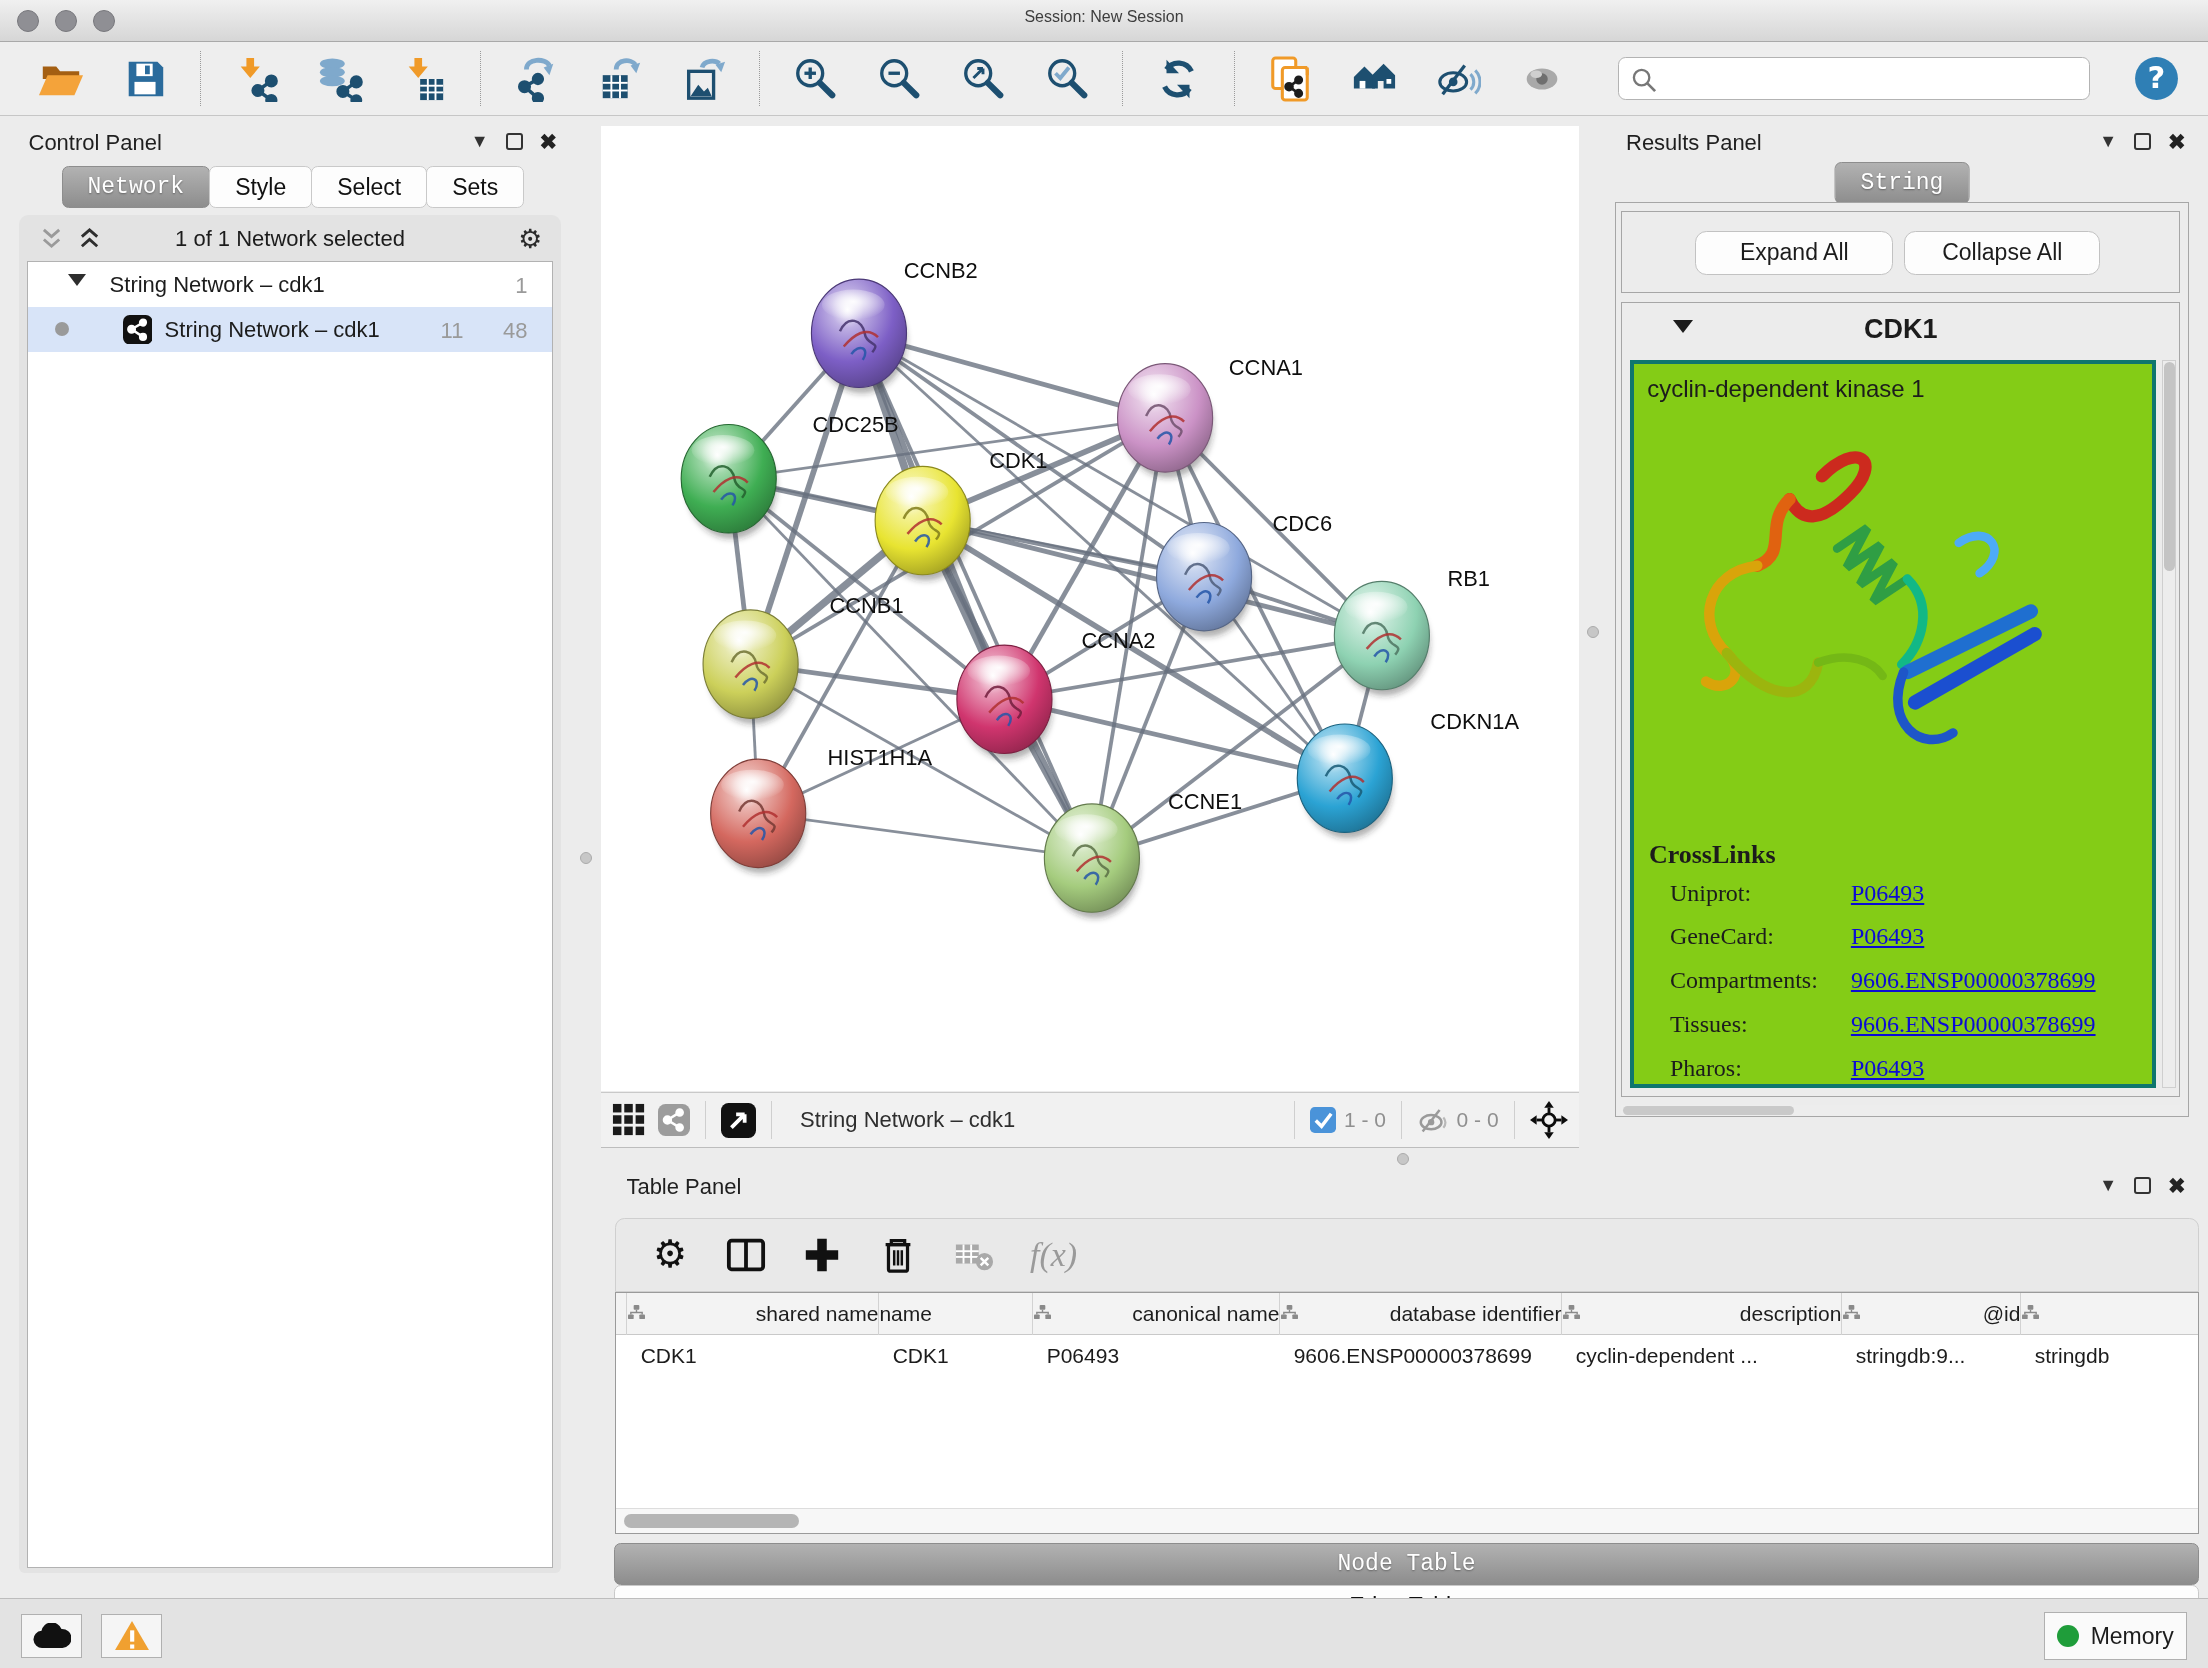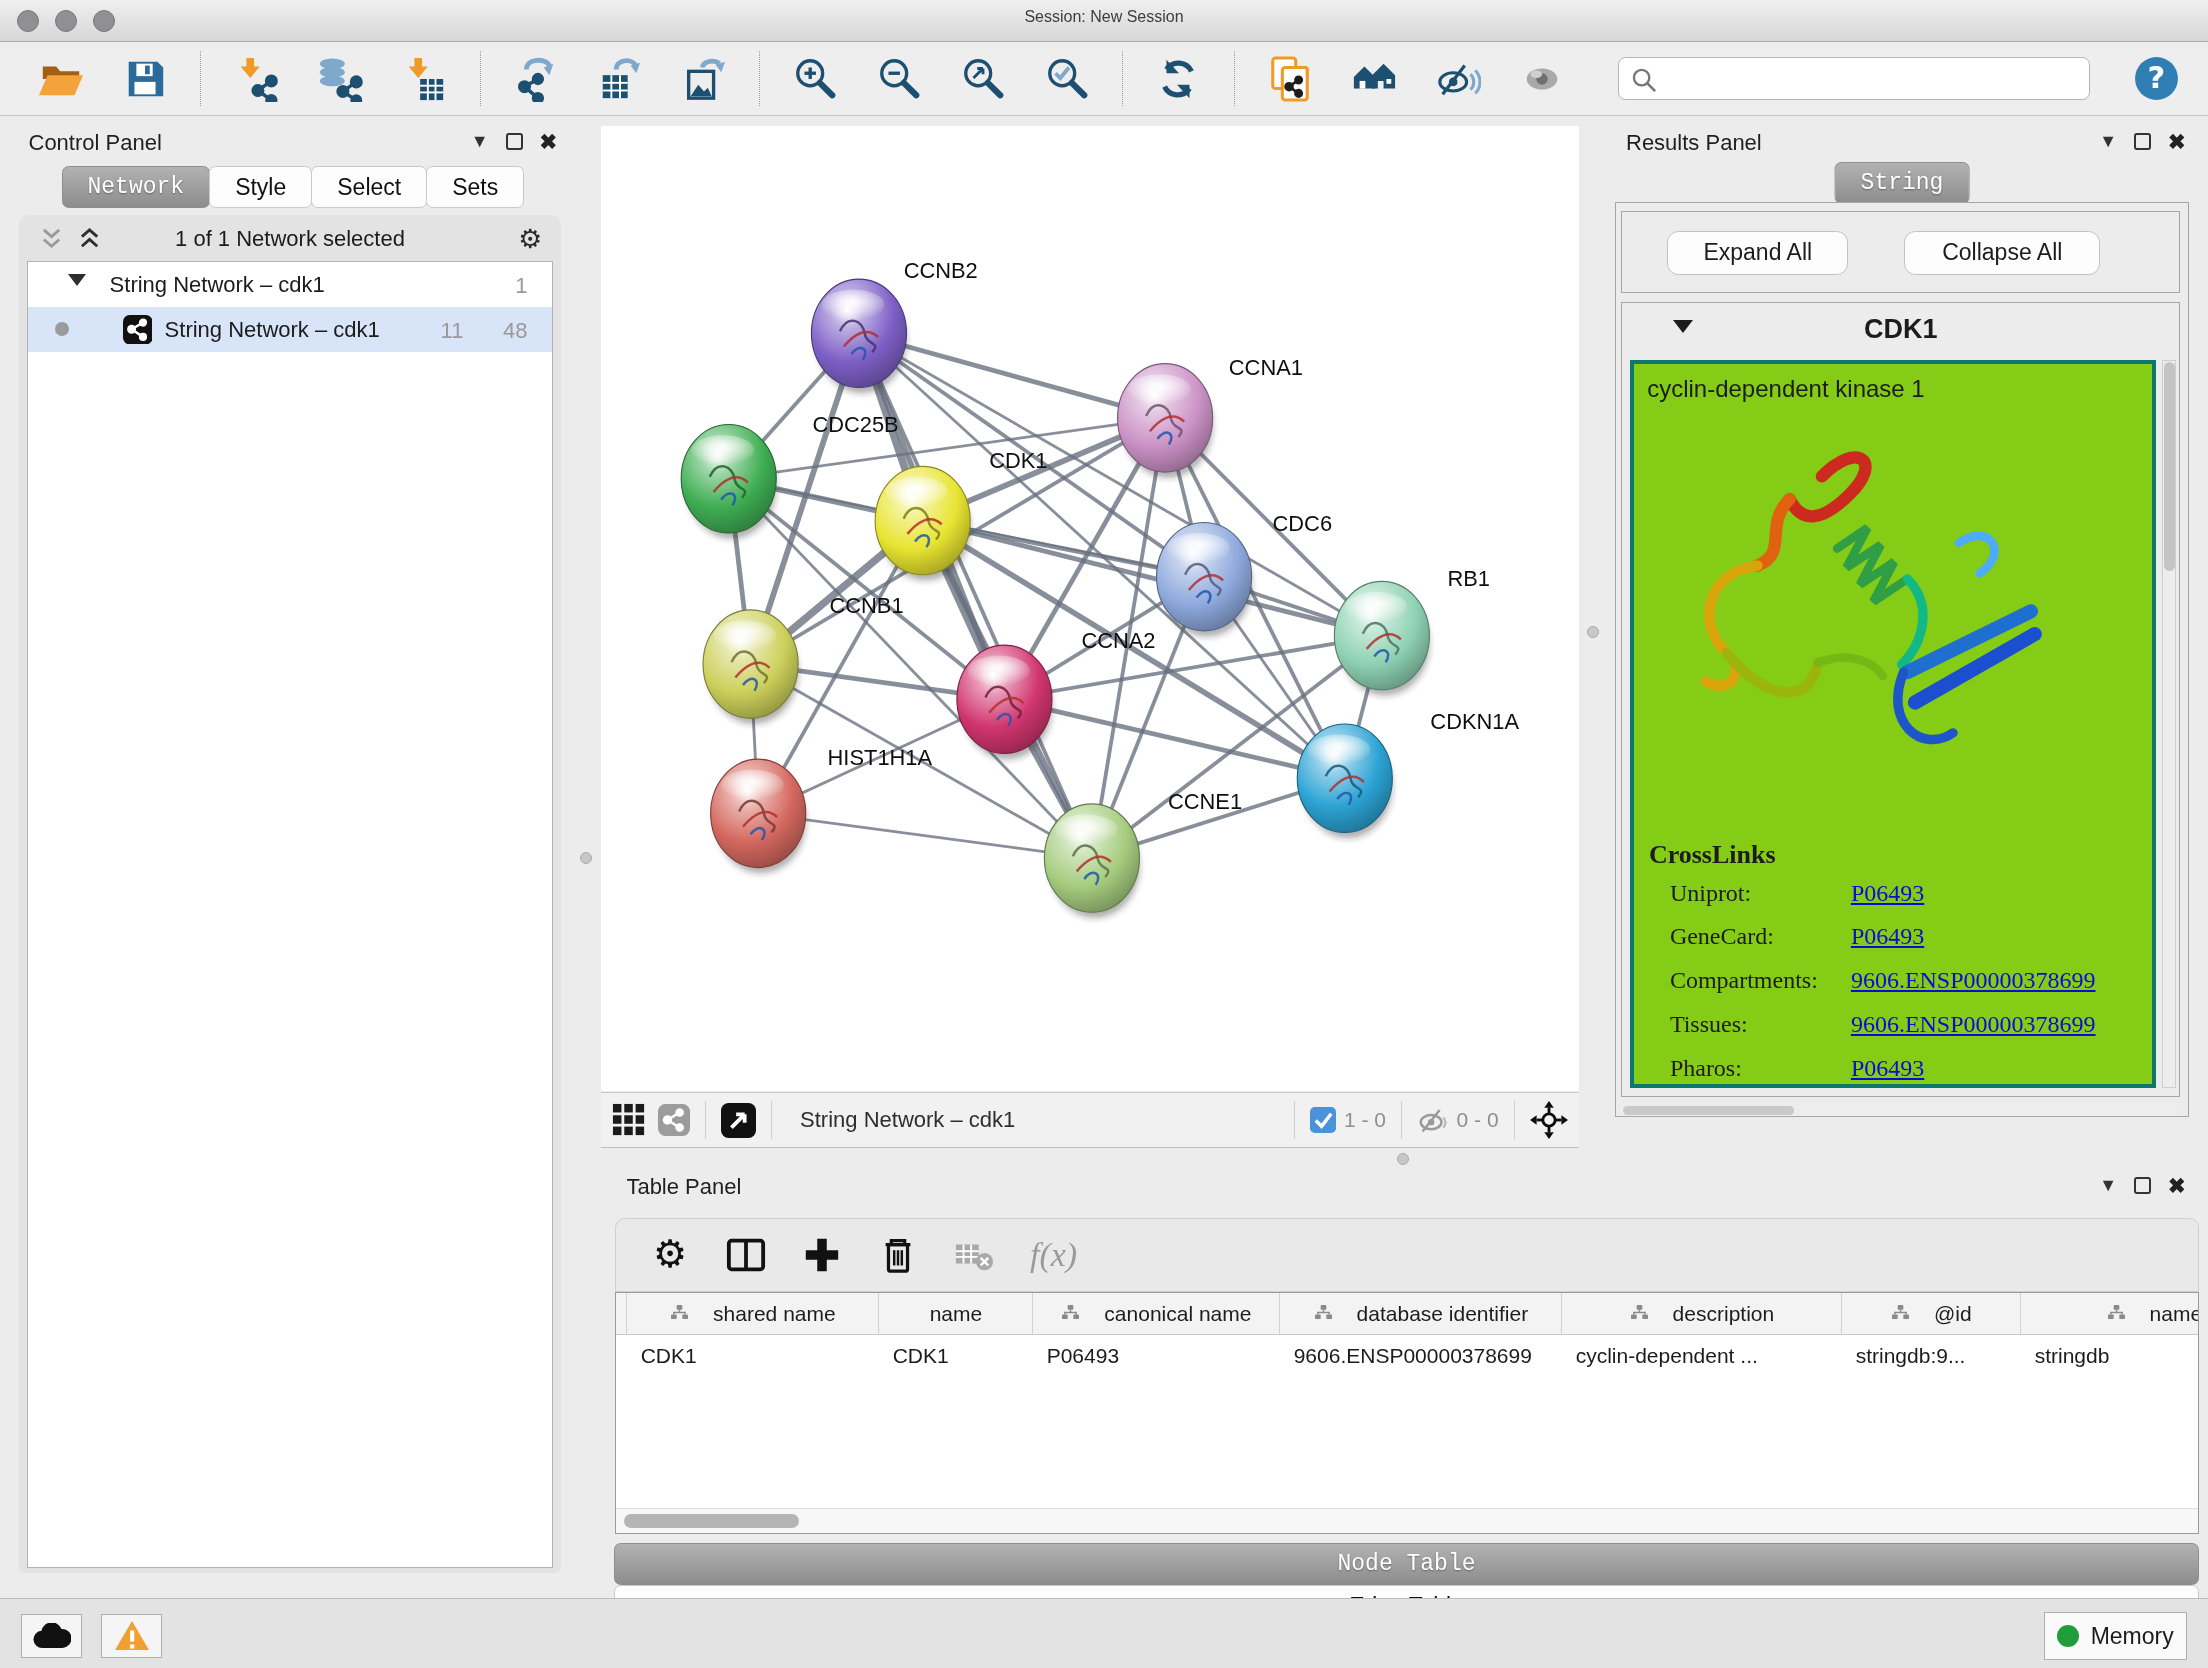--- a/index.html
+++ b/index.html
@@ -105,21 +105,21 @@
     background:#e9e9e9; border:1px solid #cfcfcf; border-radius:9.5px 9.5px 0 0;
     display:flex; align-items:center; padding-left:34px; }
   .tp-toolbar .tpi { width:40px; height:40px; margin-right:36px; }
   .tpi svg { display:block; width:100%; height:100%; }
   .fx { font-family:"Liberation Serif", serif; font-style:italic; font-size:34px; color:#9a9a9a; }
   .tbl { position:absolute; left:0; top:122px; width:100%; height:242px;
     background:#fff; border:1px solid #9a9a9a; overflow:hidden; }
   .thead { position:absolute; left:0; top:0; width:1712px; height:42px;
     background:#f3f3f3; border-bottom:1px solid #c9c9c9; display:flex; }
   .th { height:42px; border-right:1px solid #d2d2d2; display:flex; align-items:center;
-    justify-content:center; gap:24px; font-size:21px; color:#1d1d1d; flex:0 0 auto; }
+    justify-content:space-between; gap:24px; font-size:21px; color:#1d1d1d; flex:0 0 auto; }
   .trow { position:absolute; left:0; top:42px; width:1712px; height:42px; display:flex; }
   .td { height:42px; padding-left:13.3px; display:flex; align-items:center;
     font-size:21px; flex:0 0 auto; white-space:nowrap; overflow:hidden; }
   .tbl-hscroll { position:absolute; left:0; bottom:0; width:100%; height:25px;
     background:#f7f7f7; border-top:1px solid #ddd; }
   .tbl-hthumb { position:absolute; left:7.6px; top:4.8px; width:175px; height:14.3px;
     background:#b5b5b5; border-radius:7.6px; }
   .tp-tabs { position:absolute; left:0; top:373px; width:100%; display:flex; justify-content:center;flex-direction:column; }
 
   
@@ -708,21 +708,21 @@
 <div class="rp">
   <span class="p-head-title abs" style="left:19px;top:3.8px">Results Panel</span>
   <span class="win-icons">
     <span class="wi-min">▼</span>
     <span class="wi-max"></span>
     <span class="wi-close">✖</span>
   </span>
   <span class="tab sel rp-tab">String</span>
   <div class="rp-outer">
     <div class="rp-box1">
-      <span class="rp-btn" style="left:45px;width:181px">Expand All</span>
+      <span class="rp-btn" style="left:73px;width:198px">Expand All</span>
       <span class="rp-btn" style="left:282px;width:196px">Collapse All</span>
     </div>
     <div class="rp-box2">
       <div class="rp-gene-head">
         <span class="abs" style="left:51px;top:17px;width:0;height:0;border-left:10.5px solid transparent;border-right:10.5px solid transparent;border-top:13.3px solid #1c1c1c"></span>
         <span class="rp-gene-sym">CDK1</span>
       </div>
       <div class="rp-gene-body">
         <span class="rp-desc">cyclin-dependent kinase 1</span>
         <svg class="abs" style="left:34px;top:63px" width="418" height="380" viewBox="0 0 440 400">

